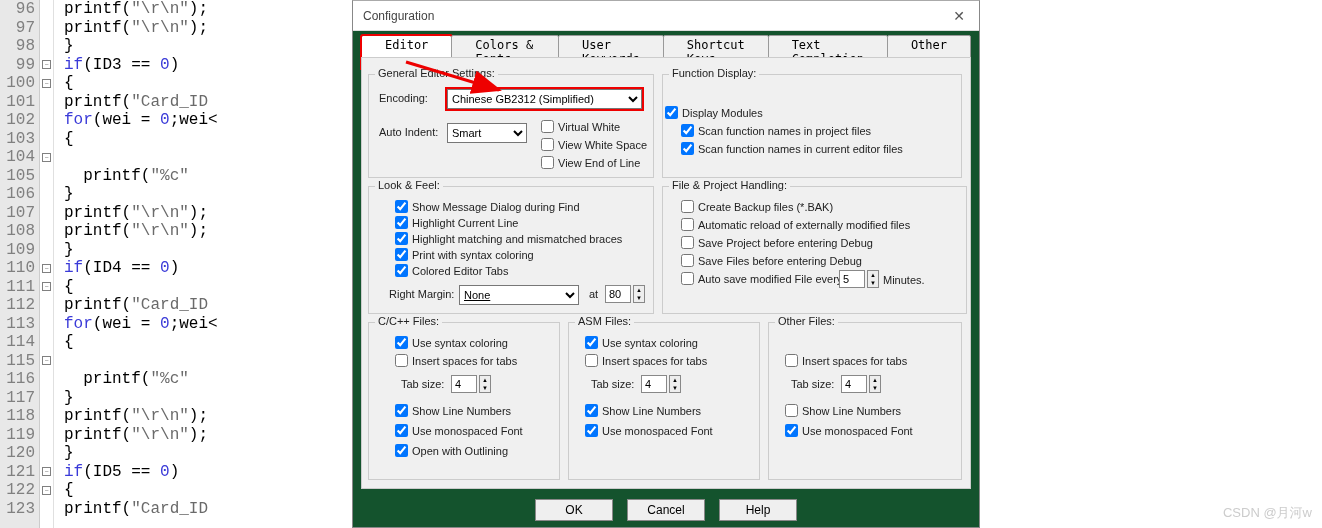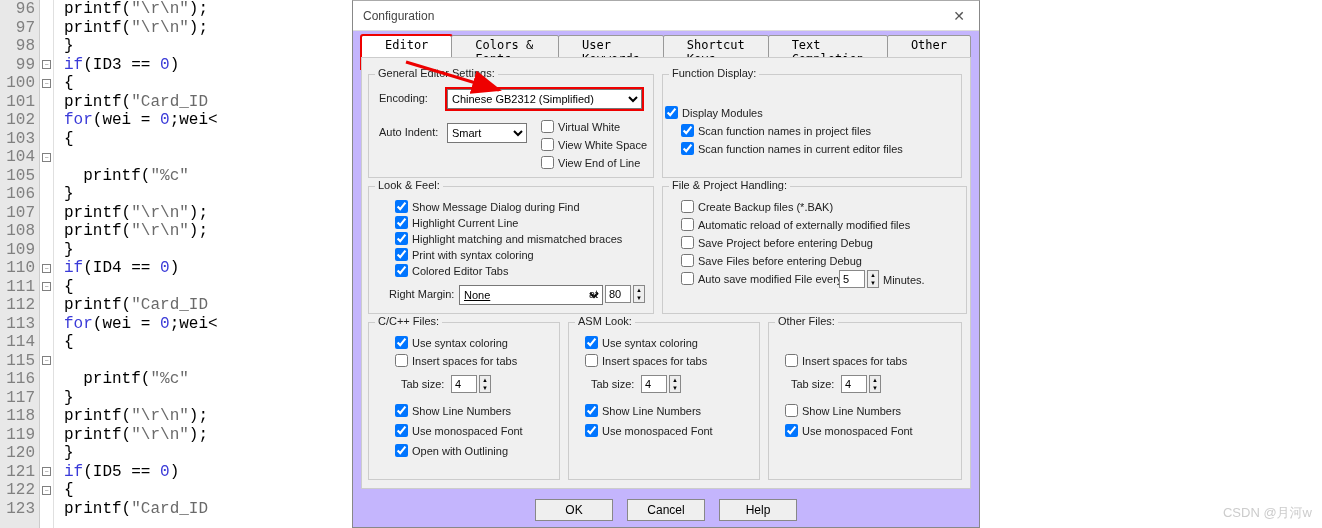--- a/index.html
+++ b/index.html
@@ -9,21 +9,21 @@
 .gutter { width: 40px; background: #e8e8e8; border-right: 1px solid #ccc; font-family: Consolas, "Courier New", monospace; font-size: 16px; color: #808080; text-align: right; padding-right: 4px; line-height: 18.5px; }
 .gutter .ln { height: 18.5px; }
 .fold-col { width: 14px; background: #fff; border-right: 1px solid #e0e0e0; }
 .fold-col .fm { height: 18.5px; display:flex; align-items:center; justify-content:center; }
 .fold-col .box { width:9px; height:9px; border:1px solid #808080; font-size:7px; line-height:7px; text-align:center; color:#808080; }
 .code { flex: 1; font-family: Consolas, "Courier New", monospace; font-size: 16px; line-height: 18.5px; padding-left: 10px; white-space: pre; overflow:hidden; }
 .kw { color: #3a3ad8; }
 .str { color: #6a6a6a; }
 .num { color: #3a3ad8; }
 
-.dlg { position: absolute; left: 352px; top: 0; width: 628px; height: 528px; background: #c4b5fd; border: 1px solid #888; border-top:1px solid #aaa; }
+.dlg { position: absolute; left: 352px; top: 0; width: 628px; height: 528px; background: #14532d; border: 1px solid #888; border-top:1px solid #aaa; }
 .titlebar { height: 30px; display: flex; align-items: center; padding-left: 10px; color: #444; background:#fff; border-bottom:1px solid #ddd; }
 .titlebar .spacer { flex: 1; }
 .close-btn { width: 40px; height: 28px; display:flex; align-items:center; justify-content:center; cursor:pointer; color:#555; font-size:14px;}
 .tabs { display: flex; padding: 4px 8px 6px 8px; font-family: "SimSun","NSimSun",monospace; font-size:12px; }
 .tab { padding: 2px 23px; border: 1px solid #999; background: #f0f0f0; cursor:pointer; border-top-left-radius:2px; border-top-right-radius:2px;}
 .tab + .tab { margin-left: -1px; }
 .tab.active { background: #fff; }
 .tab-box.red { outline:2px solid #e00; outline-offset:-1px; }
 
 .panel { position:absolute; left:8px; right:8px; top:56px; bottom:38px; background:#f0f0f0; border:1px solid #ccc; overflow:hidden; }
@@ -239,21 +239,21 @@
         </label>
       <label class="cb" style="left:26px; top:62px;">
           <input type="checkbox" checked="" style="">
           <span>Print with syntax coloring</span>
         </label>
       <label class="cb" style="left:26px; top:78px;">
           <input type="checkbox" checked="" style="">
           <span>Colored Editor Tabs</span>
         </label>
       <span class="lbl" style="left:20px; top:102px;">Right Margin:</span>
-      <select class="sel" style="left:90px; top:99px; width:144px;text-decoration:underline;"><option>None</option></select>
+      <select class="sel" style="left:90px; top:99px; width:120px;text-decoration:underline;"><option>None</option></select>
       <span class="lbl" style="left:220px; top:102px;">at</span>
       <div class="sp" style="left:236px; top:99px;">
           <input value="80" style="">
           <div class="updn">
             <span>▲</span>
             <span>▼</span>
           </div>
         </div>
     </div>
 
@@ -315,21 +315,21 @@
           <input type="checkbox" checked="" style="">
           <span>Use monospaced Font</span>
         </label>
       <label class="cb" style="left:26px; top:122px;">
           <input type="checkbox" checked="" style="">
           <span>Open with Outlining</span>
         </label>
     </div>
 
     <div class="group" style="left:206px; top:264px; width:192px; height:158px;">
-      <span class="group-title">ASM Look:</span>
+      <span class="group-title">ASM Files:</span>
       <label class="cb" style="left:16px; top:14px;">
           <input type="checkbox" checked="" style="">
           <span>Use syntax coloring</span>
         </label>
       <label class="cb" style="left:16px; top:32px;">
           <input type="checkbox" style="">
           <span>Insert spaces for tabs</span>
         </label>
       <span class="lbl" style="left:22px; top:56px;">Tab size:</span>
       <div class="sp" style="left:72px; top:53px;">

